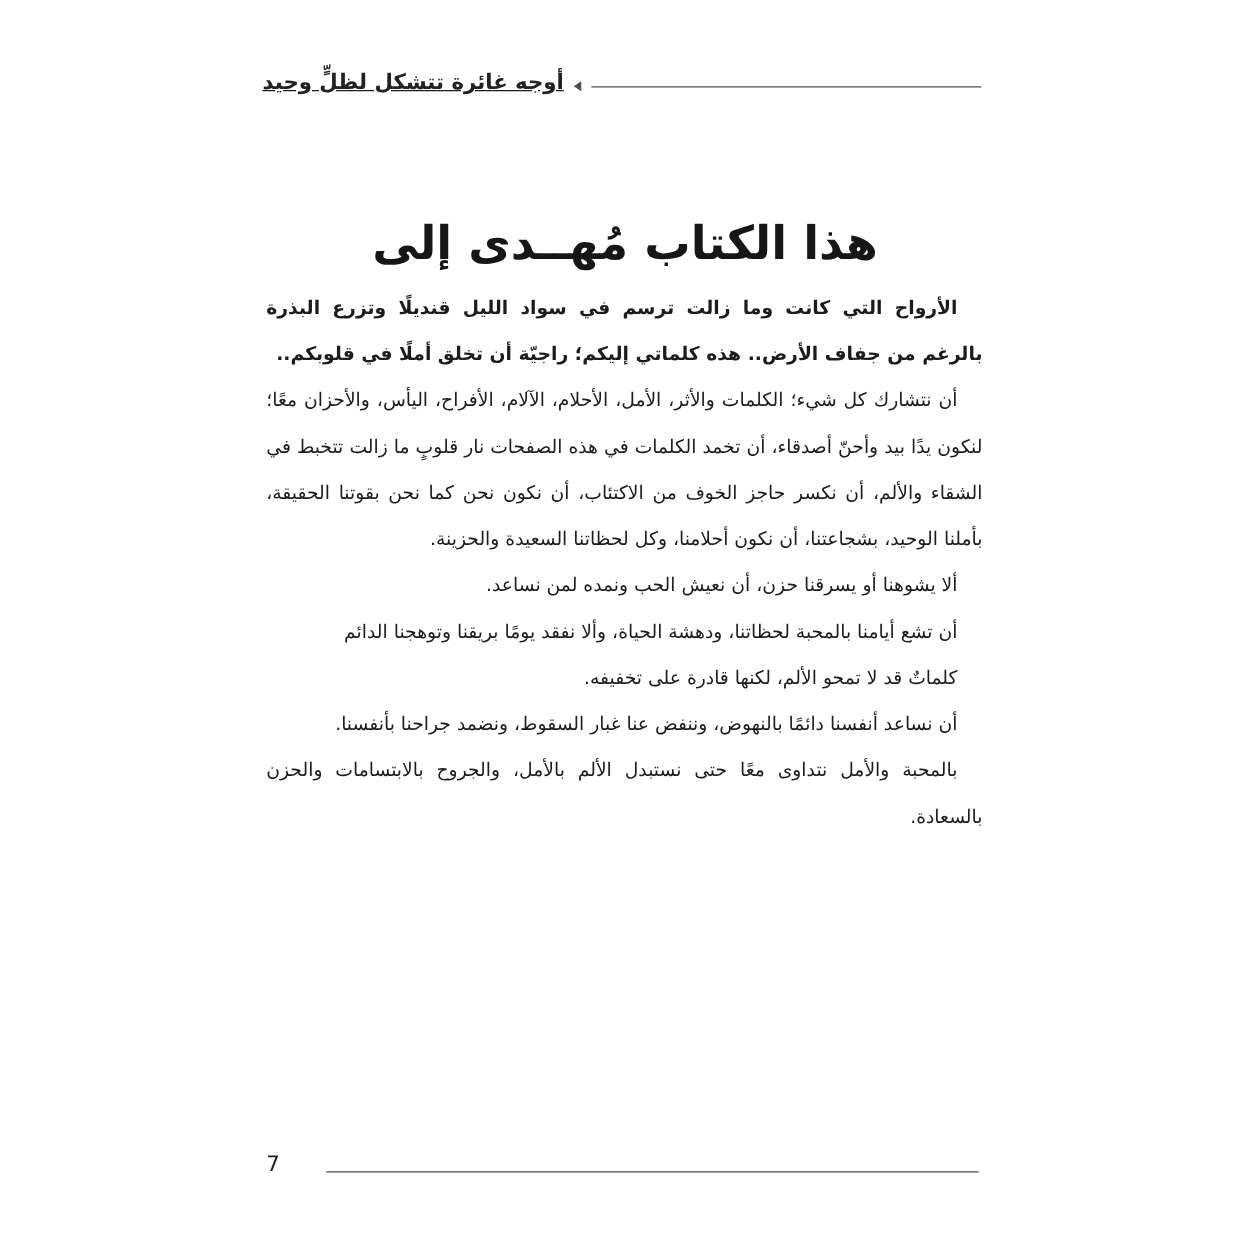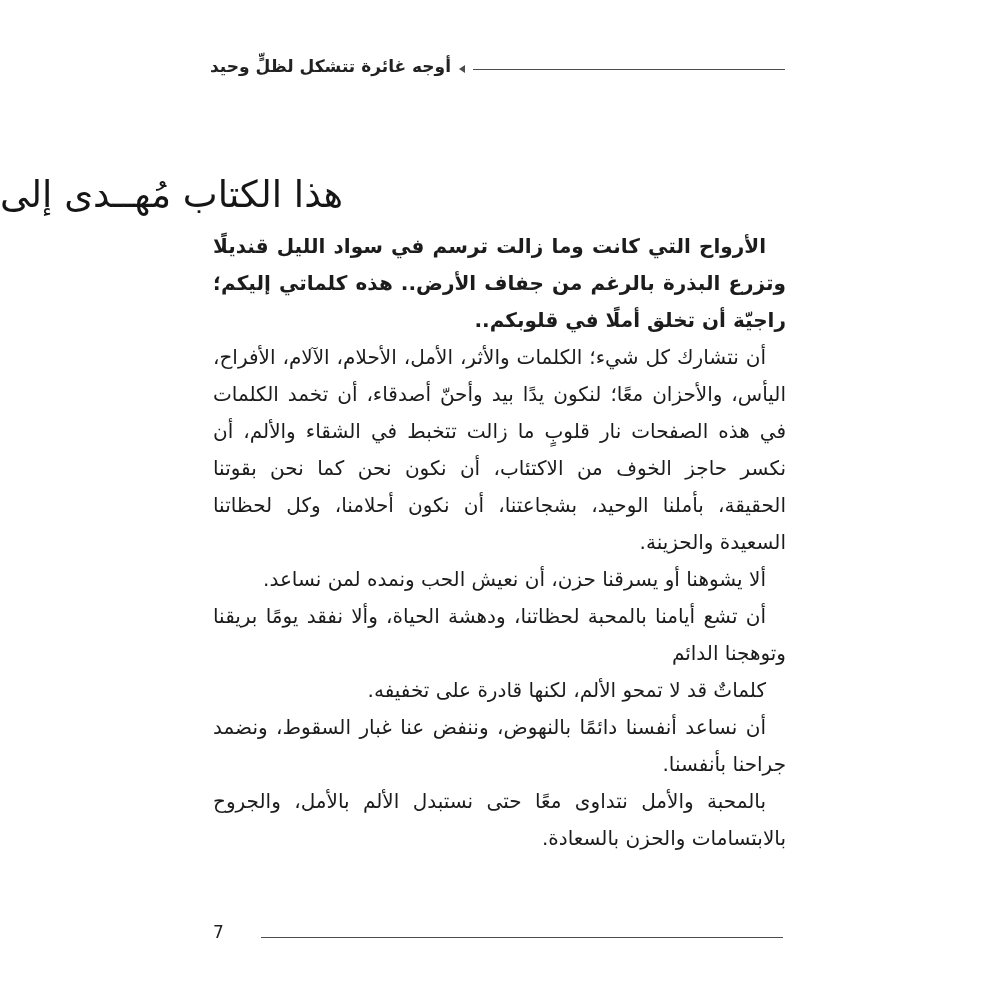--- a/index.html
+++ b/index.html
@@ -20,20 +20,21 @@
 
   
   .page-header {
     position: absolute;
     top: 56px;
     left: 210px;
     right: 215px;
     display: flex;
     align-items: center;
     gap: 6px;
+    text-decoration: underline;
   }
   .running-title {
     direction: rtl;
     font-size: 17px;
     font-weight: bold;
     white-space: nowrap;
     color: #222;
   }
   .header-ornament {
     display: inline-flex;
@@ -46,37 +47,37 @@
     border-top: 1.6px solid #4d4d4d;
     margin-top: 7px;
   }
 
   
   .dedication-title {
     position: absolute;
     top: 148px;
     left: 0;
     width: 100%;
-    text-align: left;
+    text-align: center;
     direction: rtl;
     font-size: 37px;
-    font-weight: normal;
+    font-weight: bold;
     letter-spacing: 0;
     color: #161616;
   }
 
   
   .dedication-body {
     position: absolute;
     top: 228px;
     left: 213px;
     right: 214px;
     direction: rtl;
     text-align: justify;
-    font-size: 20px;
+    font-size: 15px;
     line-height: 37px;
     color: #1c1c1c;
   }
   .dedication-body p {
     margin: 0;
     text-indent: 20px;
   }
   .dedication-body p.lead {
     font-weight: bold;
   }

